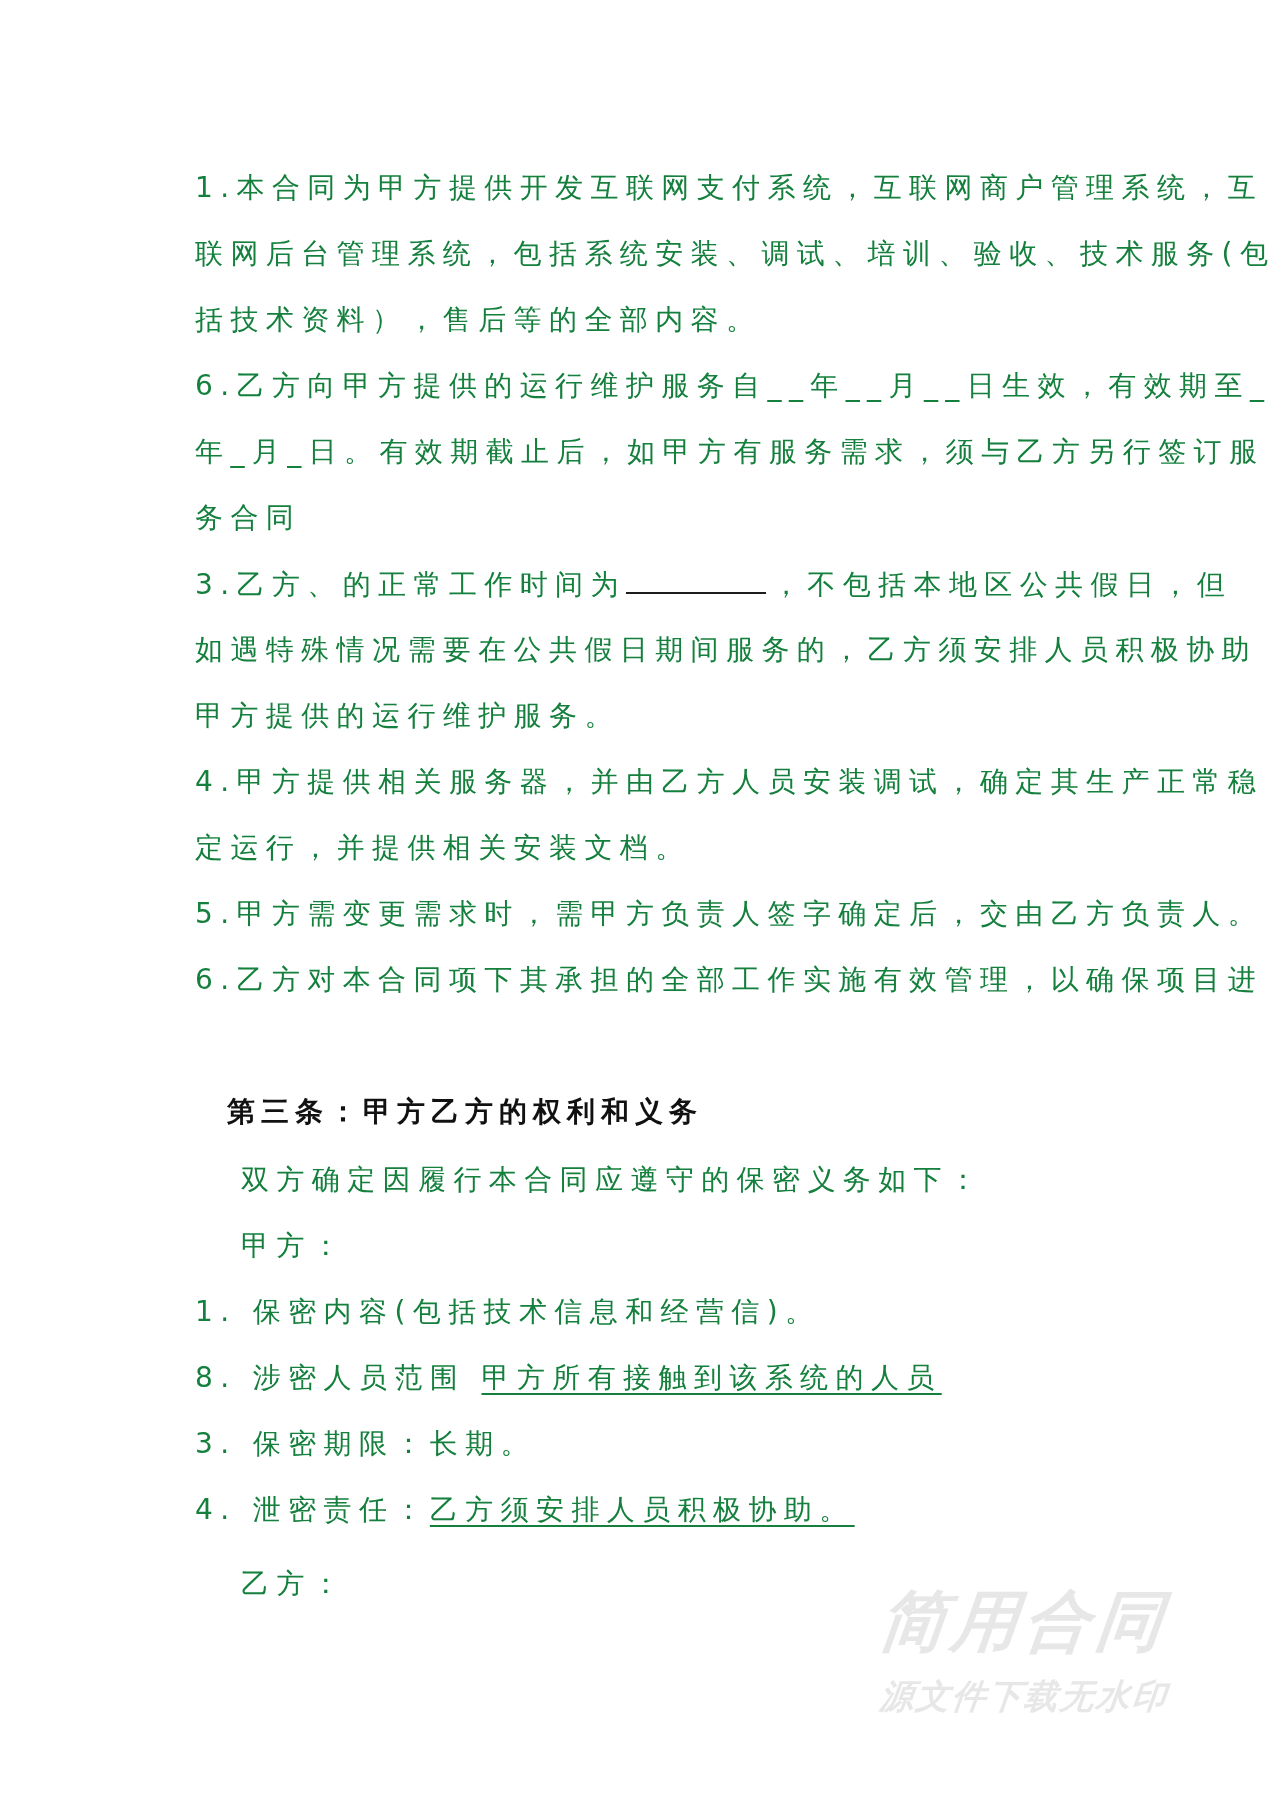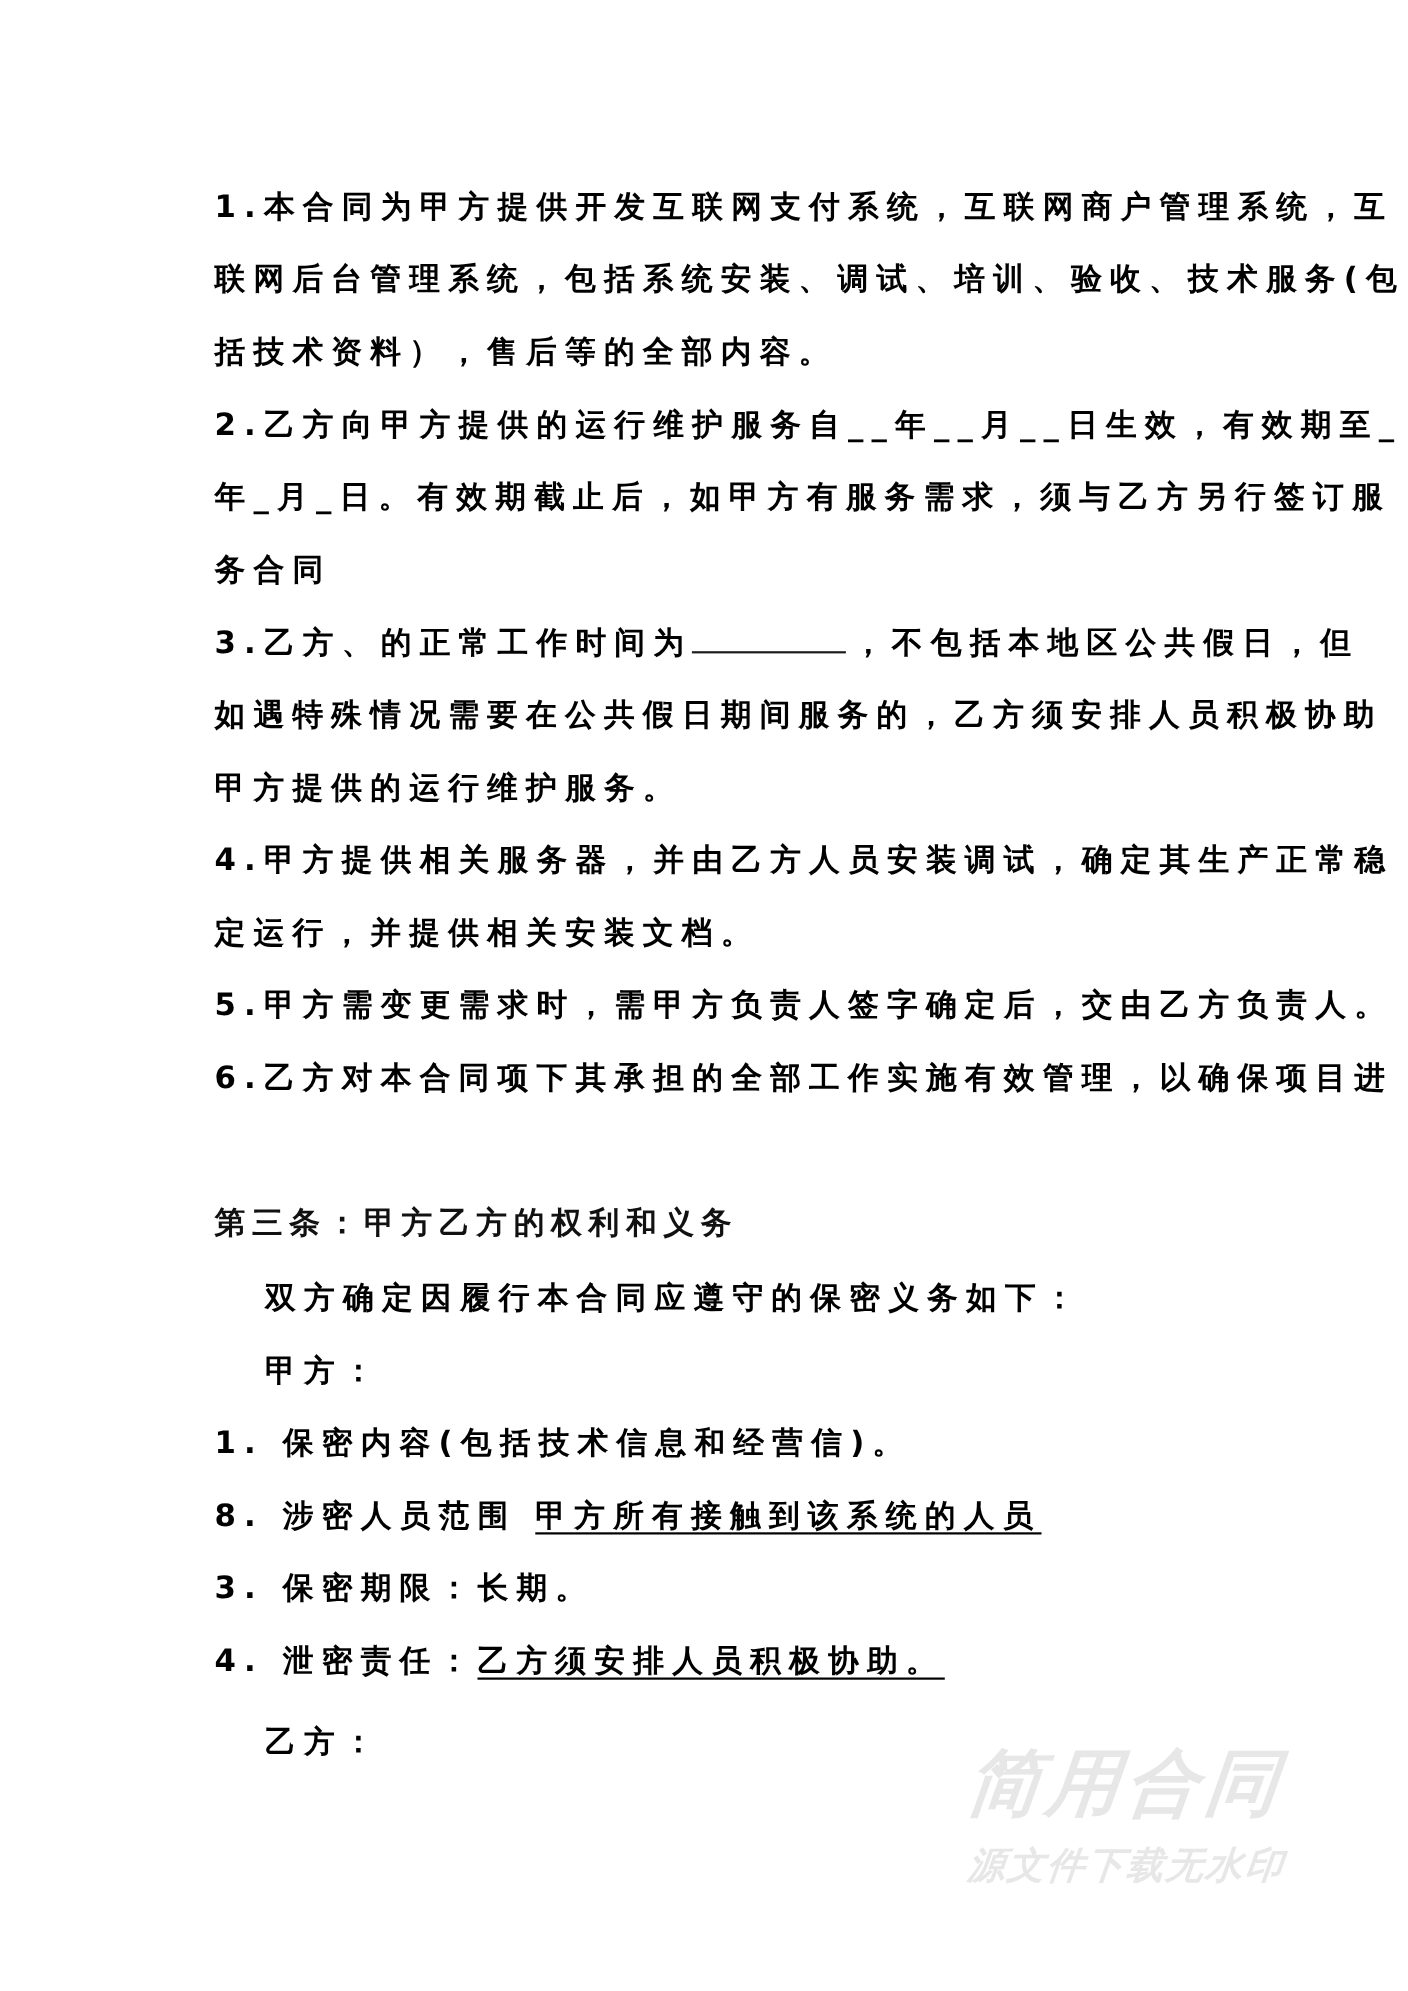--- a/index.html
+++ b/index.html
@@ -23,25 +23,25 @@
       height: 1810px;
       background: #ffffff;
     }
     .line {
       position: absolute;
       left: 195px;
       white-space: nowrap;
       font-size: 28px;
       line-height: 36px;
       letter-spacing: 7.4px;
-      font-weight: 700;
-      color: #000000;
+      font-weight: 400;
+      color: #15803d;
     }
     .indent { left: 241px; }
-    .bold { font-weight: 700; letter-spacing: 6px; color: #111; }
+    .bold { font-weight: 700; letter-spacing: 6px; color: #111; margin-left: 32px; }
     .ul {
       text-decoration: underline;
       text-decoration-thickness: 2px;
       text-underline-offset: 6px;
     }
     .blank {
       display: inline-block;
       border-bottom: 2px solid #1c1c1c;
       height: 26px;
       vertical-align: baseline;
@@ -73,21 +73,21 @@
   </style>
 </head>
 <body>
 
 <div class="page">
 
   <div class="line" style="top:170px">1.本合同为甲方提供开发互联网支付系统，互联网商户管理系统，互</div>
   <div class="line" style="top:236px">联网后台管理系统，包括系统安装、调试、培训、验收、技术服务(包</div>
   <div class="line" style="top:302px">括技术资料），售后等的全部内容。</div>
 
-  <div class="line" style="top:368px">2.乙方向甲方提供的运行维护服务自__年__月__日生效，有效期至_</div>
+  <div class="line" style="top:368px">6.乙方向甲方提供的运行维护服务自__年__月__日生效，有效期至_</div>
   <div class="line" style="top:434px">年_月_日。有效期截止后，如甲方有服务需求，须与乙方另行签订服</div>
   <div class="line" style="top:500px">务合同</div>
 
   <div class="line" style="top:566px">
     <span>3.乙方、的正常工作时间为</span><span class="blank" style="width:140px"></span><span>，不包括本地区公共假日，但</span>
   </div>
   <div class="line" style="top:632px">如遇特殊情况需要在公共假日期间服务的，乙方须安排人员积极协助</div>
   <div class="line" style="top:698px">甲方提供的运行维护服务。</div>
 
   <div class="line" style="top:764px">4.甲方提供相关服务器，并由乙方人员安装调试，确定其生产正常稳</div>

